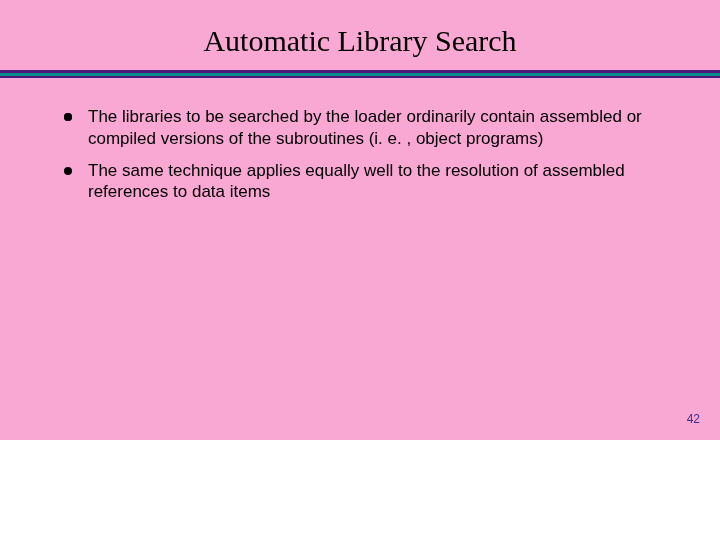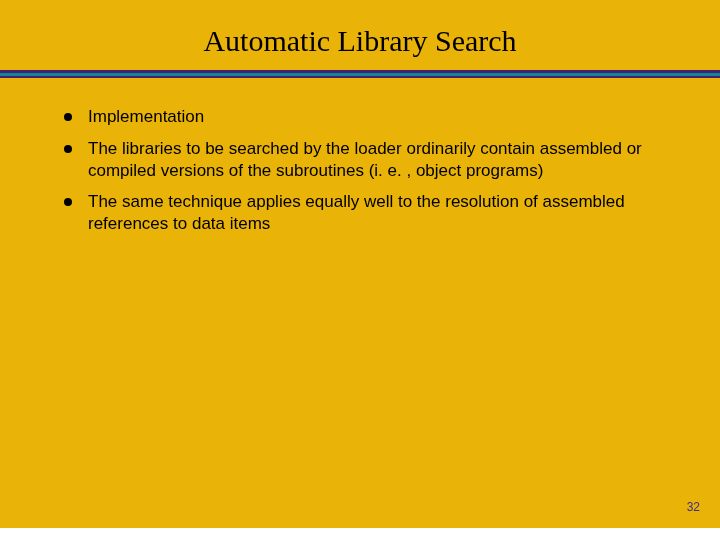--- a/index.html
+++ b/index.html
@@ -1,20 +1,20 @@
 <!DOCTYPE html>
 <html><head>
 <meta charset="utf-8">
 <style>
   * { box-sizing: border-box; margin: 0; padding: 0; }
   html, body { width: 720px; height: 540px; background: #fff; font-family: Arial, Helvetica, sans-serif; }
   .slide {
     width: 720px;
-    height: 528px;
-    background: #eab308;
+    height: 440px;
+    background: #f9a8d4;
     position: relative;
     padding: 24px 48px 24px 48px;
   }
   .title {
     font-family: "Times New Roman", Times, serif;
     font-size: 30px;
     font-weight: 400;
     color: #000;
     text-align: center;
     margin-bottom: 12px;
@@ -114,28 +114,27 @@
   <div class="hr-stack">
     <div class="hr-top"></div>
     <div class="hr-mid"></div>
     <div class="hr-bot"></div>
   </div>
 
   <div class="content">
     <ul class="level1">
 
       <li>
-        <span>Implementation</span>
       </li>
 
       <li>
         <span>The libraries to be searched by the loader ordinarily contain assembled or compiled versions of the subroutines (i. e. , object programs)</span>
       </li>
 
       <li>
         <span>The same technique applies equally well to the resolution of assembled references to data items</span>
       </li>
 
     </ul>
   </div>
 
-  <div class="page-num">32</div>
+  <div class="page-num">42</div>
 </div>
 
 </body></html>

